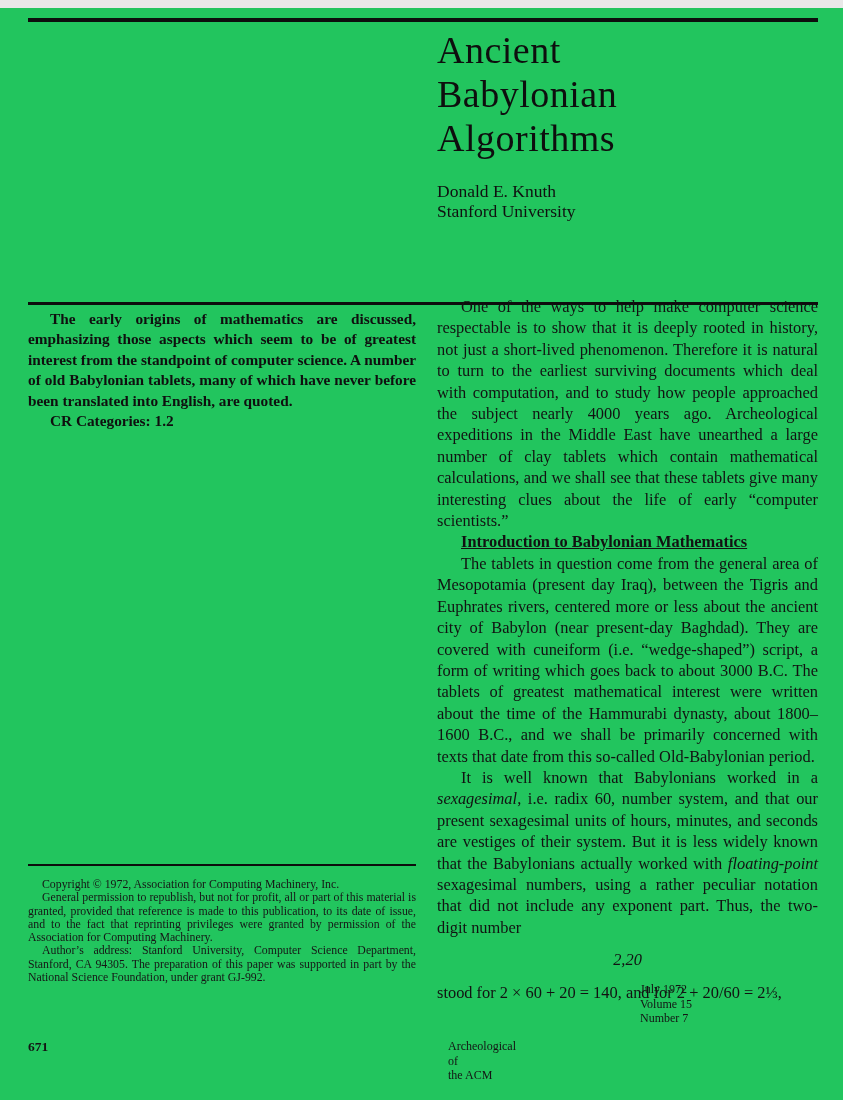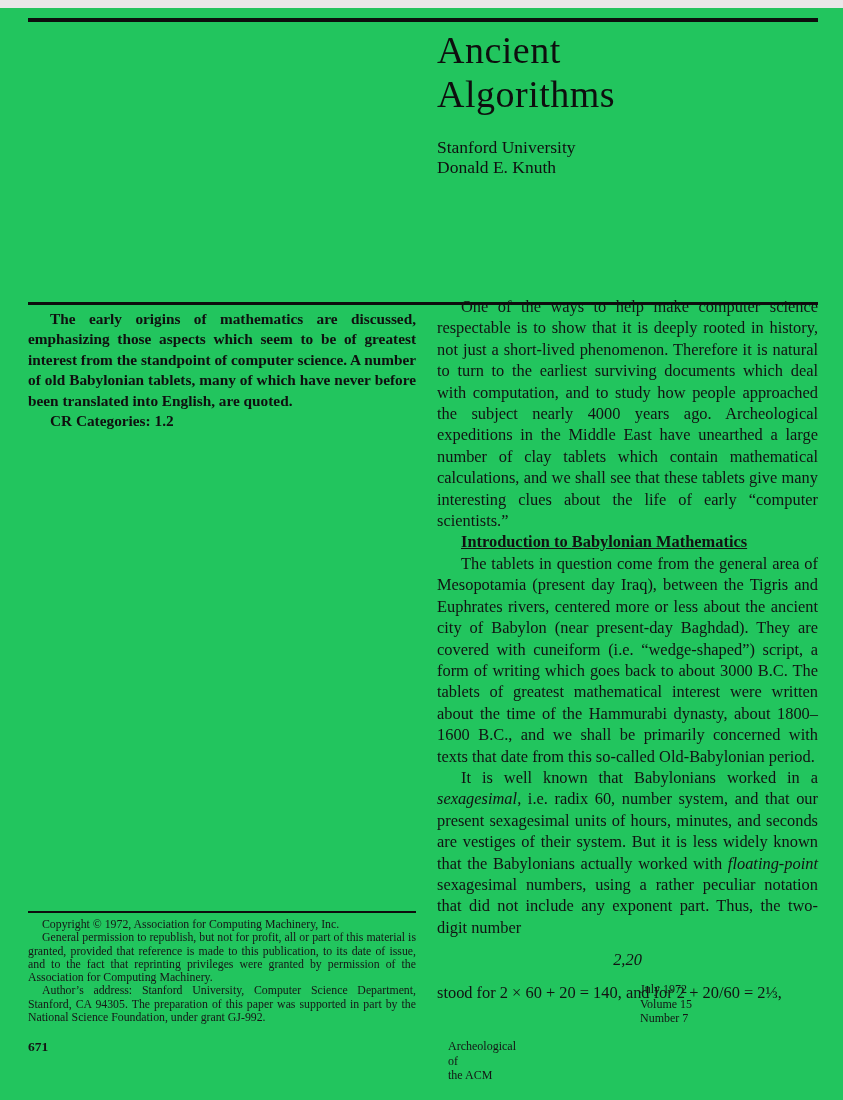--- a/index.html
+++ b/index.html
@@ -100,24 +100,24 @@
     font-style: italic;
   }
   .no-indent {
     text-indent: 0 !important;
   }
 
   
   .footnote {
     position: absolute;
     left: 28px;
-    top: 903px;
+    top: 856px;
     width: 388px;
     border-top: 2px solid #0d0d0d;
-    padding-top: 5px;
+    padding-top: 12px;
     font-size: 11.8px;
     line-height: 13.3px;
     text-align: justify;
     color: #161616;
   }
   .footnote p {
     margin: 0;
     text-indent: 14px;
   }
 
@@ -147,24 +147,25 @@
 </style>
 </head>
 <body>
 
 <div class="page">
 
   <div class="rule top-rule"></div>
 
   <div class="title-block">
     <div class="title-line">Ancient</div>
+    <div class="title-line">Babylonian</div>
     <div class="title-line">Algorithms</div>
     <div class="author-block">
+      <div class="author-line">Donald E. Knuth</div>
       <div class="author-line">Stanford University</div>
-      <div class="author-line">Donald E. Knuth</div>
     </div>
   </div>
 
   <div class="rule mid-rule"></div>
 
   <div class="abstract">
     <p>The early origins of mathematics are discussed, emphasizing those aspects which seem to be of greatest interest from the standpoint of computer science. A number of old Babylonian tablets, many of which have never before been translated into English, are quoted.</p>
     <p>CR Categories: 1.2</p>
   </div>
 

